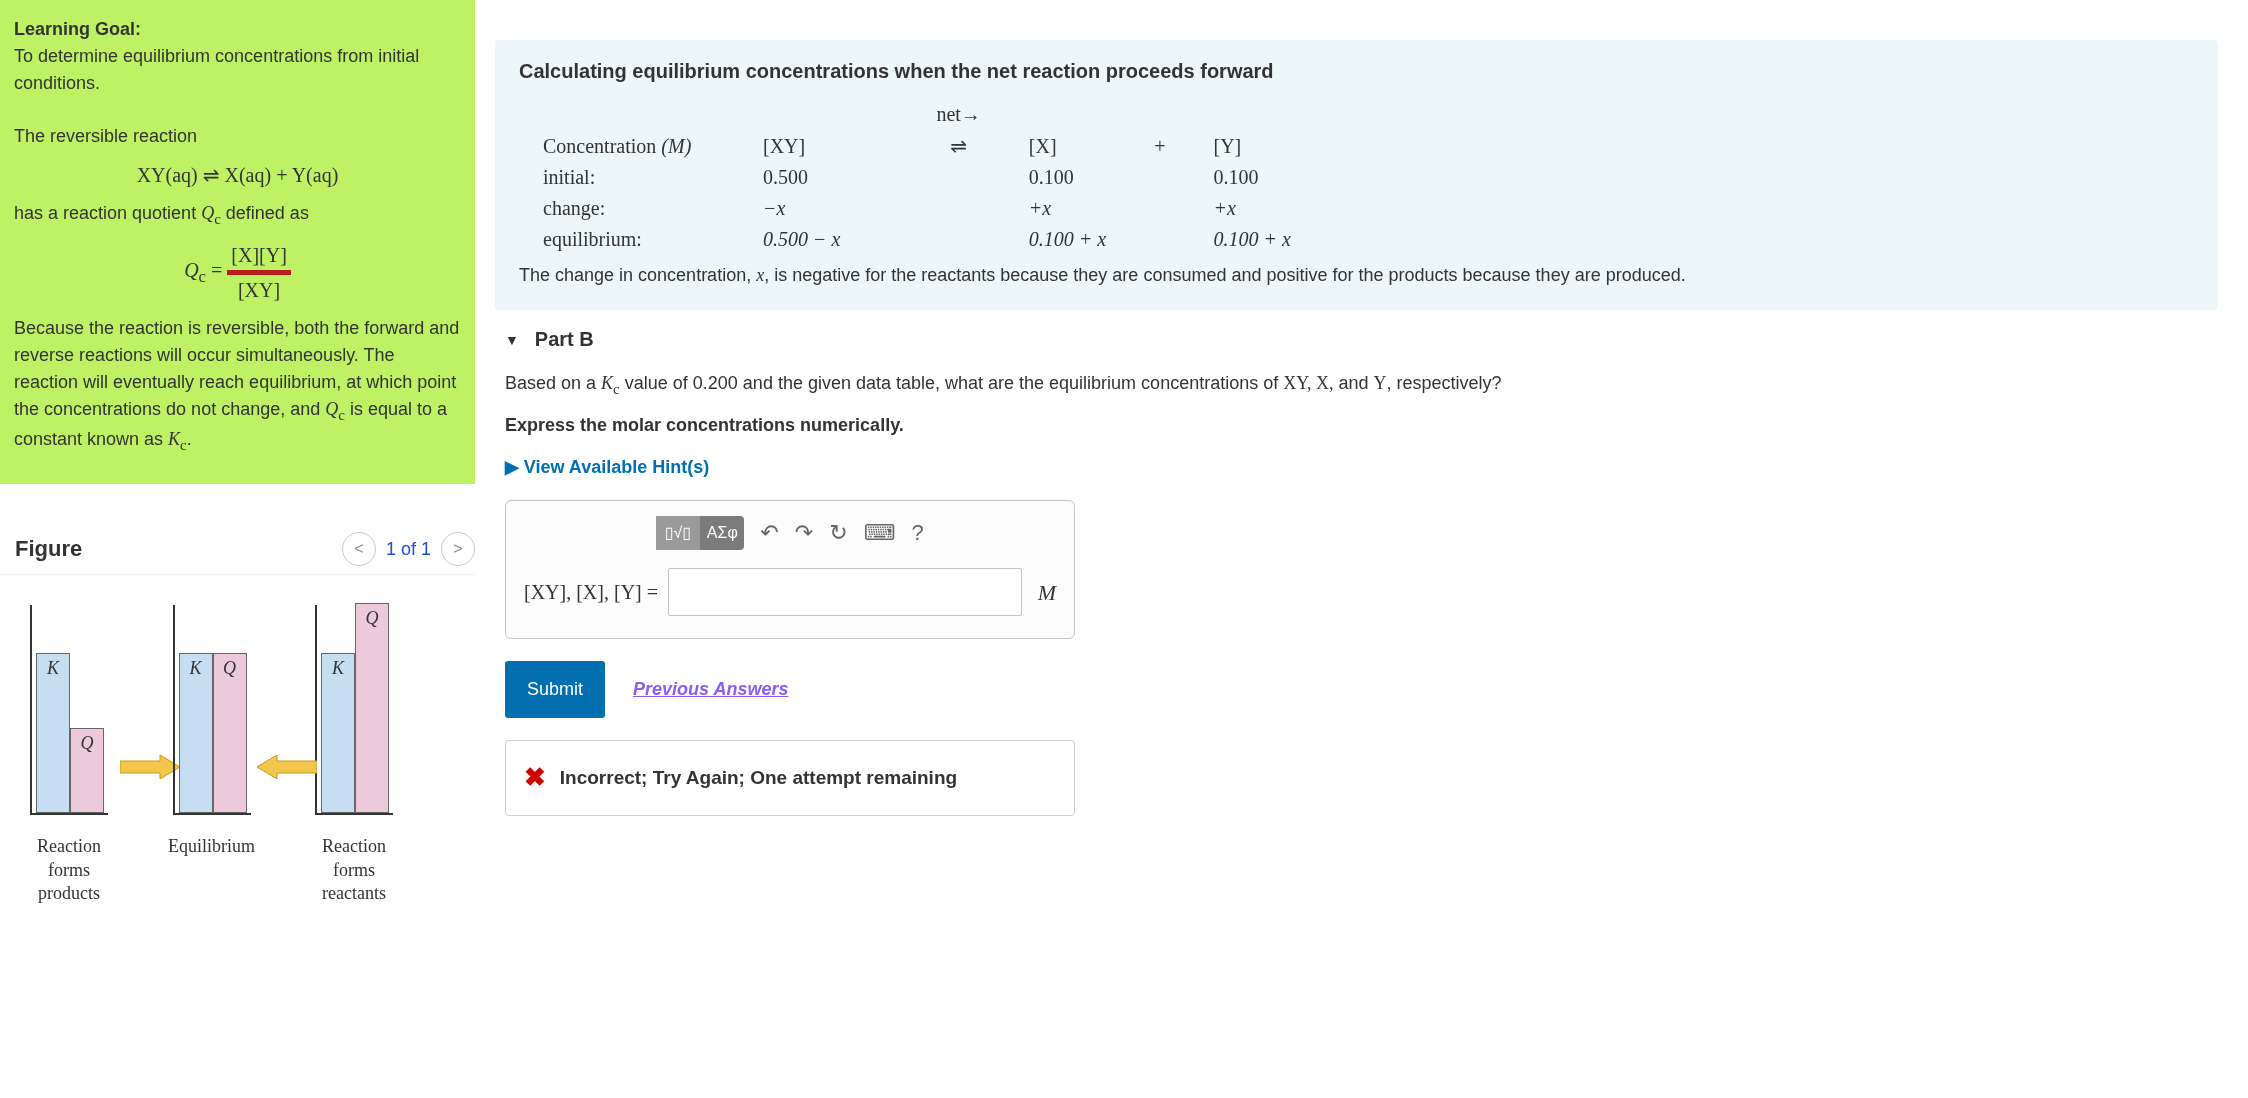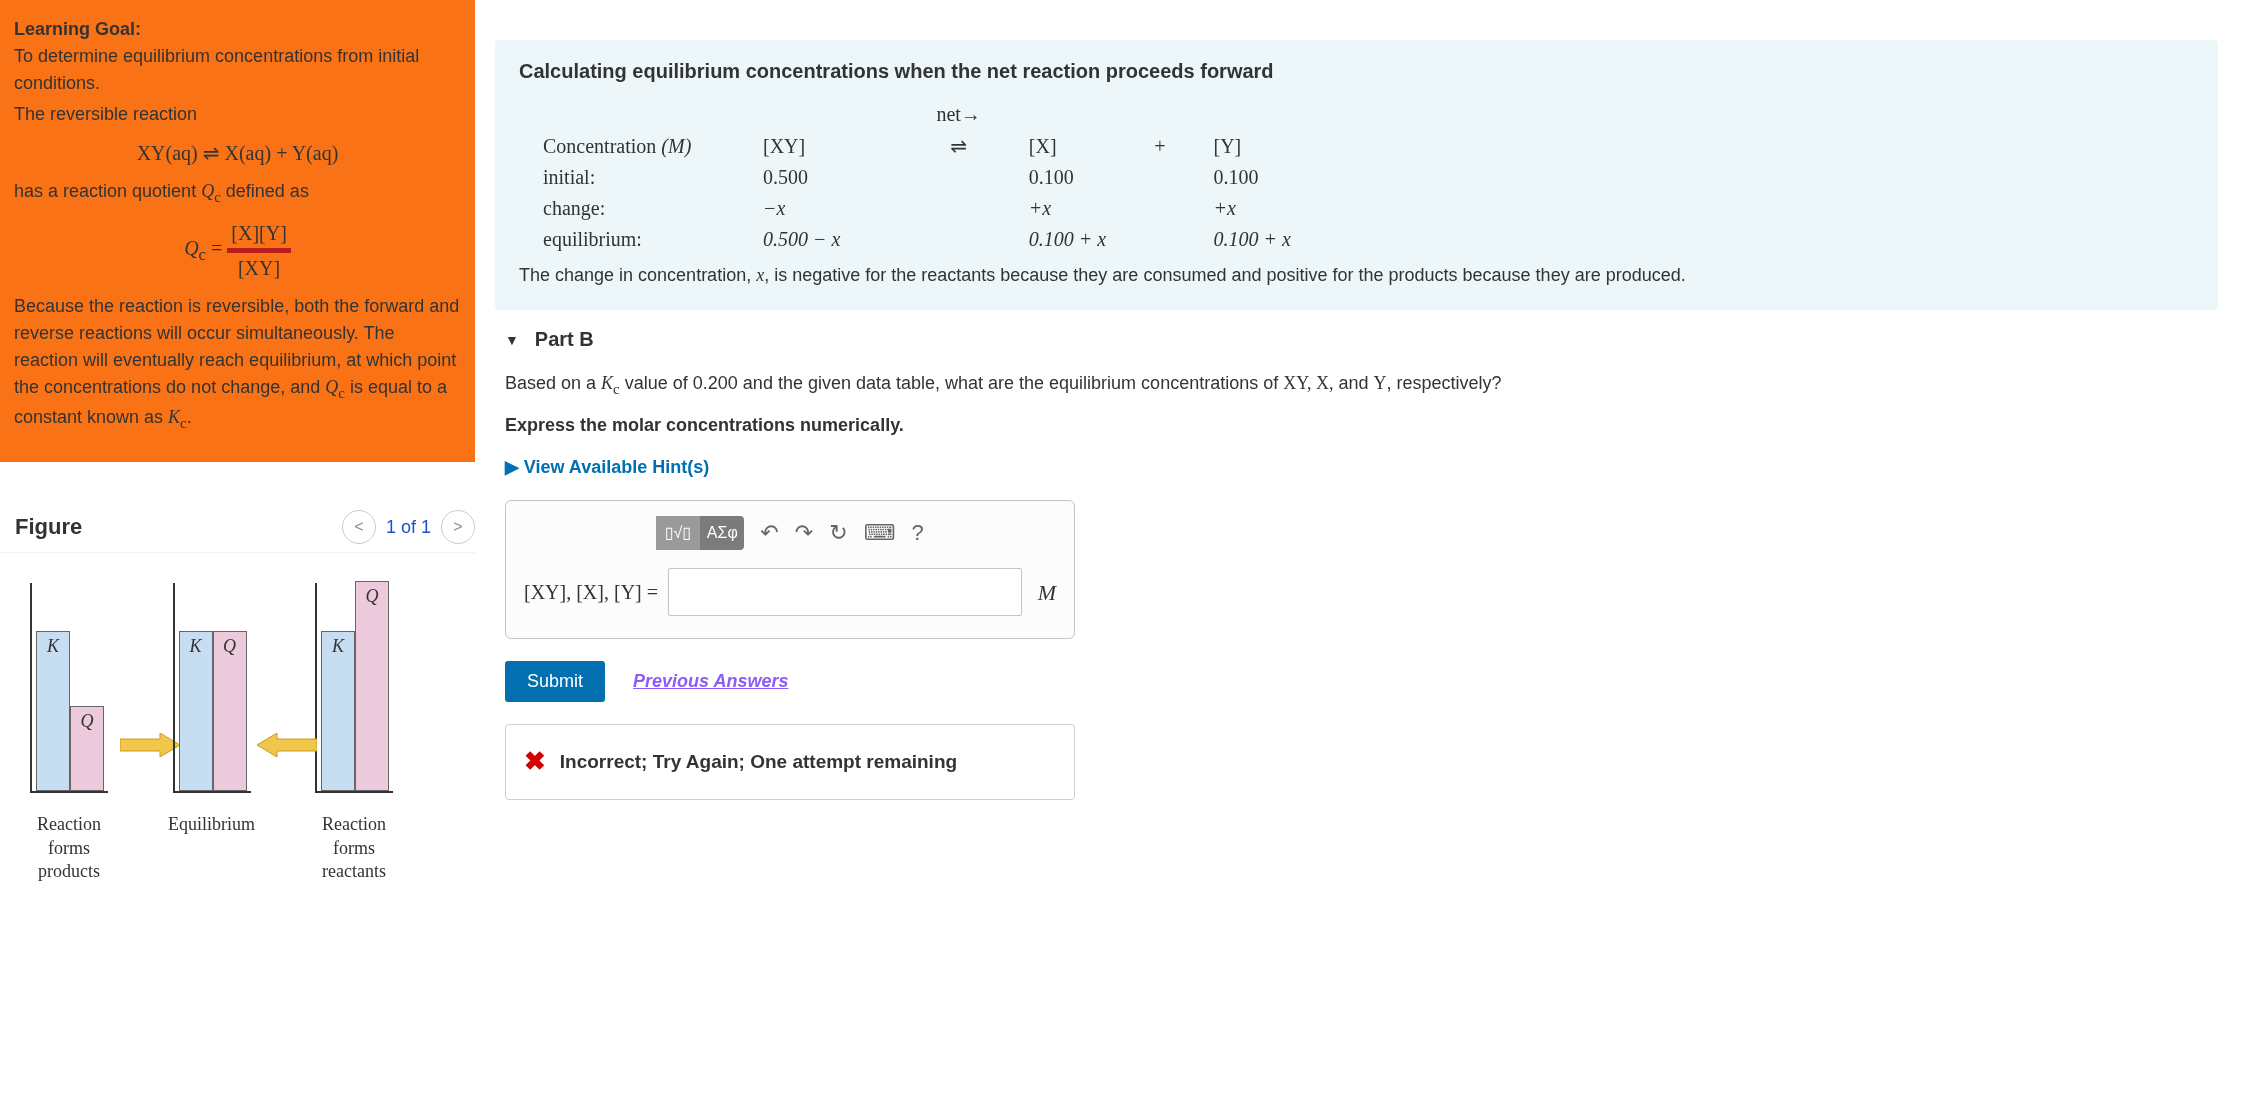--- a/index.html
+++ b/index.html
@@ -14,21 +14,21 @@
   .wrap { display: flex; }
   .left {
     width: 475px;
     flex-shrink: 0;
   }
   .right {
     flex: 1;
     padding: 0 30px 0 20px;
   }
   .info-box {
-    background: #f97316;
+    background: #bef264;
     padding: 16px 14px 28px 14px;
     line-height: 1.5;
   }
   .info-box b { font-weight: bold; }
   .eq-center { text-align: center; margin: 10px 0; font-family: Georgia, 'Times New Roman', serif; font-size: 20px; }
   .frac { display: inline-block; text-align: center; vertical-align: middle; }
   .frac .num { display: block; border-bottom: 5px solid #b91c1c; padding: 0 4px; }
   .frac .den { display: block; padding: 0 4px; }
   .figure-head {
     display: flex;
@@ -96,21 +96,21 @@
   .input-row { display: flex; align-items: center; gap: 10px; }
   .input-lbl { font-family: Georgia, serif; font-size: 20px; white-space: nowrap; }
   .ans-input {
     flex: 1; height: 48px; border: 1px solid #bcc6cc; border-radius: 2px;
     font-size: 18px; padding: 4px 8px; background: #fff;
   }
   .unit { font-family: Georgia, serif; font-style: italic; font-size: 22px; margin-left: 6px; }
   .submit-row { display: flex; align-items: center; gap: 28px; margin-top: 22px; }
   .submit-btn {
     background: #0270b0; color: #fff; border: none; border-radius: 3px;
-    padding: 10px 22px; font-size: 18px; cursor: pointer;
+    padding: 18px 22px; font-size: 18px; cursor: pointer;
   }
   .prev-link { color: #8b5cf6; font-weight: bold; text-decoration: underline; cursor: pointer; font-size: 18px; font-style: italic; }
   .feedback {
     border: 1px solid #d0d0d0; border-radius: 4px;
     padding: 16px 18px; display: flex; align-items: center; gap: 14px;
     margin-top: 22px; width: 570px; background: #fff;
   }
   .feedback .x { color: #d20000; font-size: 26px; font-weight: bold; }
   .feedback .msg { font-weight: bold; font-size: 19px; }
   .math-it { font-style: italic; }
@@ -118,21 +118,21 @@
 </style>
 </head>
 <body>
 
 <div class="wrap">
 
   <div class="left">
     <div class="info-box">
       <div><b>Learning Goal:</b></div>
       <div>To determine equilibrium concentrations from initial conditions.</div>
-      <div style="margin-top:4px">The reversible reaction</div>
+      <div style="margin-top:26px">The reversible reaction</div>
       <div class="eq-center">XY(aq) ⇌ X(aq) + Y(aq)</div>
       <div>
         <span>has a reaction quotient </span><span class="serif"><span class="math-it">Q</span><sub>c</sub></span><span> defined as</span>
       </div>
       <div class="eq-center">
         <span class="math-it">Q</span><sub>c</sub><span> = </span>
         <span class="frac"><span class="num">[X][Y]</span><span class="den">[XY]</span></span>
       </div>
       <div>
         <span>Because the reaction is reversible, both the forward and reverse reactions will occur simultaneously. The reaction will eventually reach equilibrium, at which point the concentrations do not change, and </span><span class="serif"><span class="math-it">Q</span><sub>c</sub></span><span> is equal to a constant known as </span><span class="serif"><span class="math-it">K</span><sub>c</sub></span><span>.</span>

